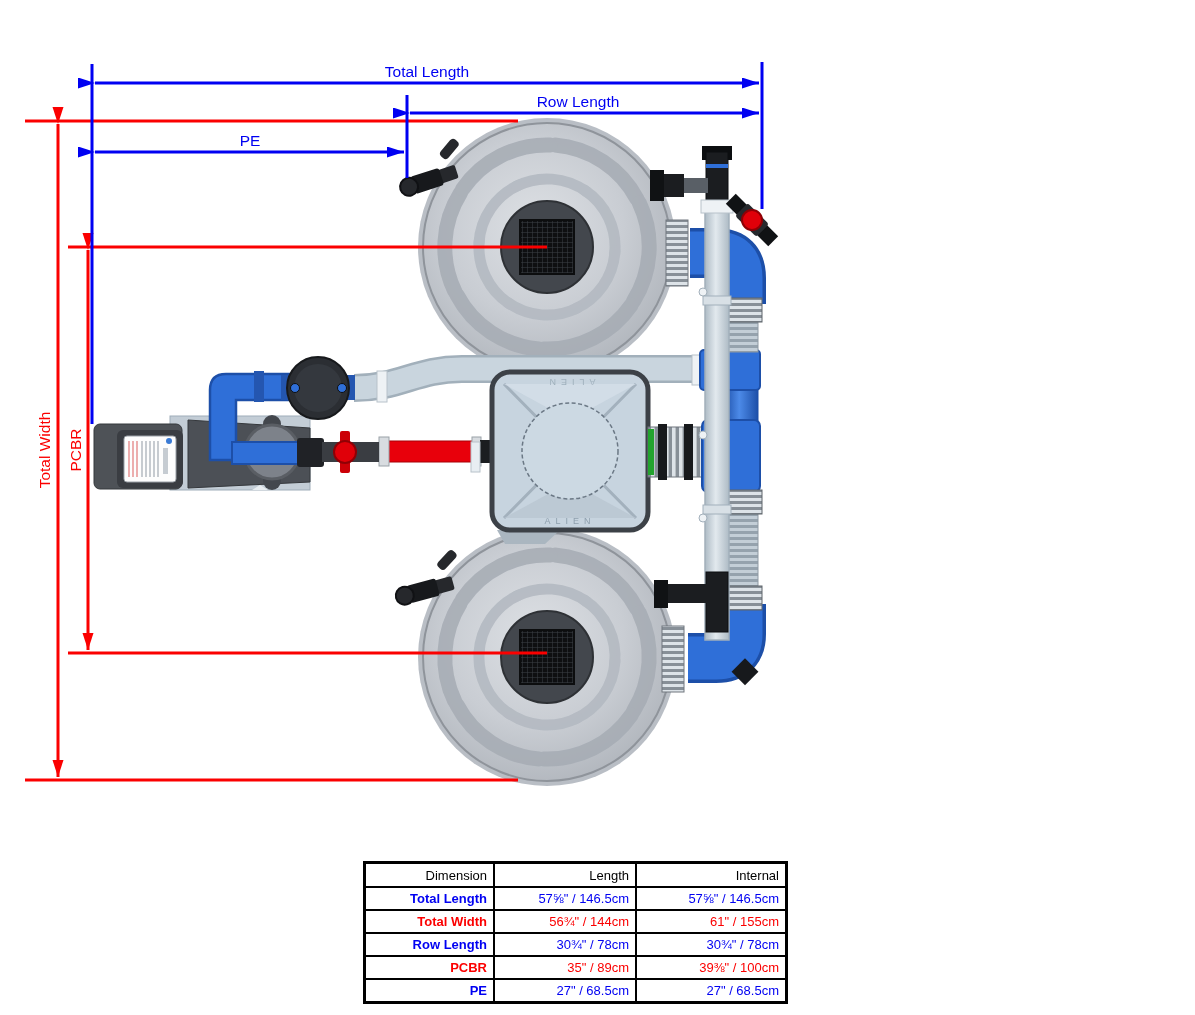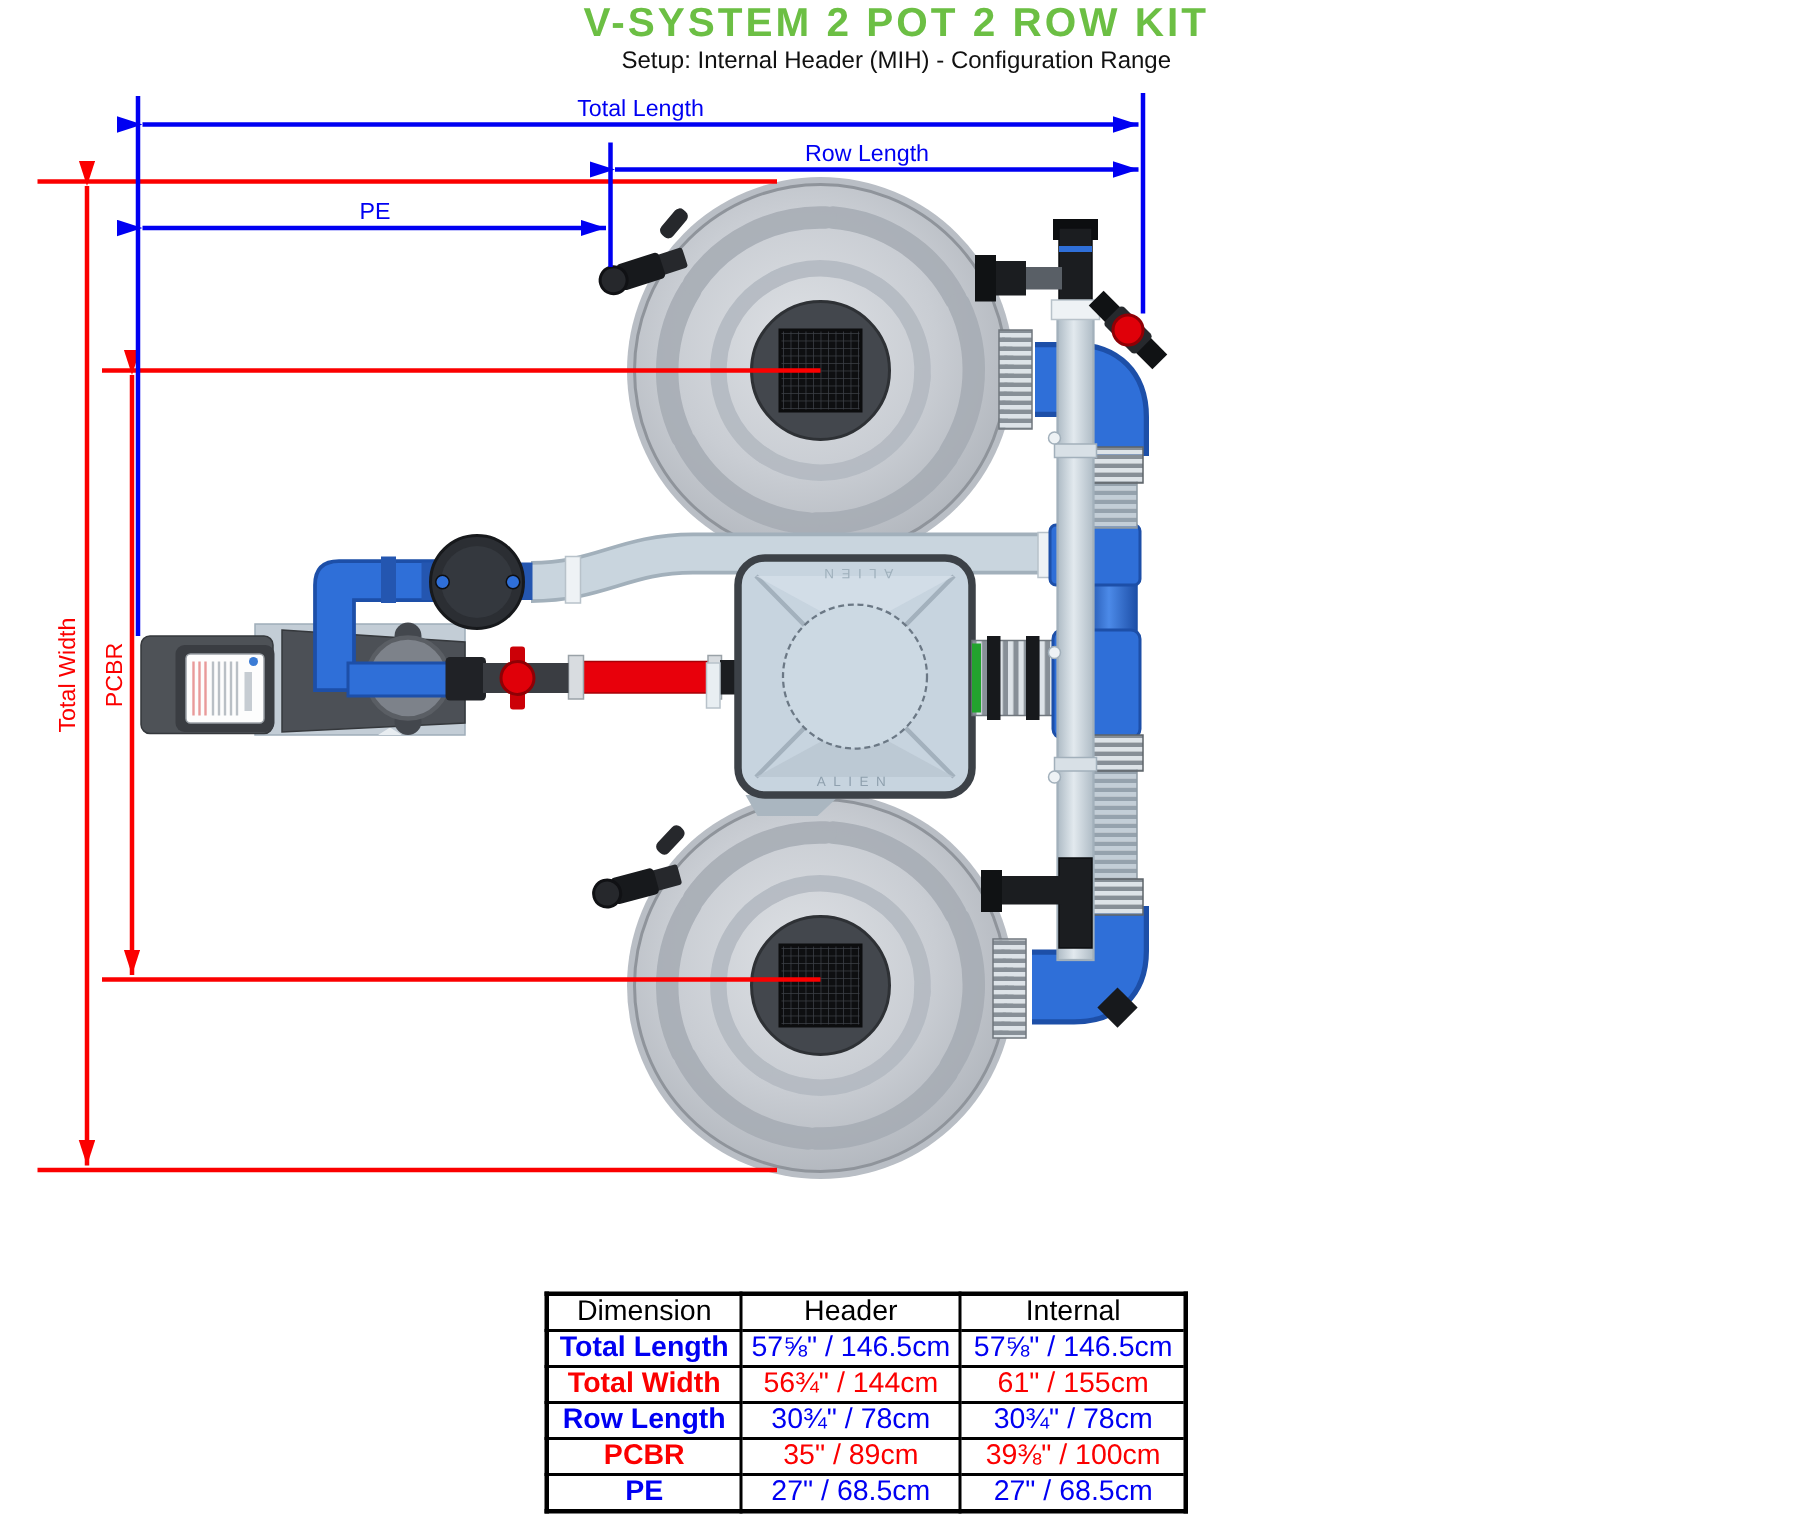--- a/index.html
+++ b/index.html
@@ -7,39 +7,35 @@
         font-family:"Liberation Sans",sans-serif;}
   .hdr{position:absolute;left:0;top:2px;width:100%;text-align:center;}
   .title{font-size:27px;font-weight:bold;letter-spacing:2px;color:#6cbf44;line-height:1.0;}
   .subtitle{font-size:16px;color:#111;margin-top:3px;}
   svg text{font-family:"Liberation Sans",sans-serif;}
   .dimtxt{font-size:15.5px;}
   .blue{fill:#0000f2;}
   .red{fill:#fb0000;}
   
   .spec{position:absolute;left:363px;top:861px;border-collapse:collapse;
-        font-size:19px;text-align:center;}
+        font-size:13px;text-align:right;}
   .spec td,.spec th{border:2px solid #000;padding:0 6px;height:21px;font-weight:normal;
         white-space:nowrap;}
   .spec{border:3px solid #000;}
   .spec th{height:22px;color:#000;}
   .spec td.lbl{font-weight:bold;}
   .spec tr[data-color="blue"] td{color:#0000f2;}
   .spec tr[data-color="red"] td{color:#fb0000;}
   .c1{width:115px;} .c2{width:128px;} .c3{width:136px;}
 </style>
 </head>
 <body>
 
 <div class="page">
 
-  <div class="hdr">
-    <div class="title">V-SYSTEM 2 POT 2 ROW KIT</div>
-    <div class="subtitle">Setup: Internal Header (MIH) - Configuration Range</div>
-  </div>
 
   <svg width="1195" height="1015" viewBox="0 0 1195 1015">
     <defs>
       <radialGradient id="potFace" cx="45%" cy="42%" r="65%">
         <stop offset="0%" stop-color="#dde0e4"></stop>
           <stop offset="55%" stop-color="#c9cdd3"></stop>
         <stop offset="100%" stop-color="#aeb3ba"></stop>
       </radialGradient>
       <pattern id="meshPat" width="5" height="5" patternUnits="userSpaceOnUse">
         <rect width="5" height="5" fill="#0e0f11"></rect>
@@ -243,21 +239,21 @@
       <text x="50" y="450" text-anchor="middle" class="red" transform="rotate(-90 50 450)">Total Width</text>
       <text x="81" y="450" text-anchor="middle" class="red" transform="rotate(-90 81 450)">PCBR</text>
     </g>
   </svg>
 
   
   <table class="spec">
     <thead>
       <tr>
         <th class="c1">Dimension</th>
-        <th class="c2">Header</th>
+        <th class="c2">Length</th>
         <th class="c3">Internal</th>
       </tr>
     </thead>
     <tbody>
       <tr data-color="blue">
         <td class="lbl">Total Length</td>
         <td>57⅝" / 146.5cm</td>
         <td>57⅝" / 146.5cm</td>
       </tr>
       <tr data-color="red">

